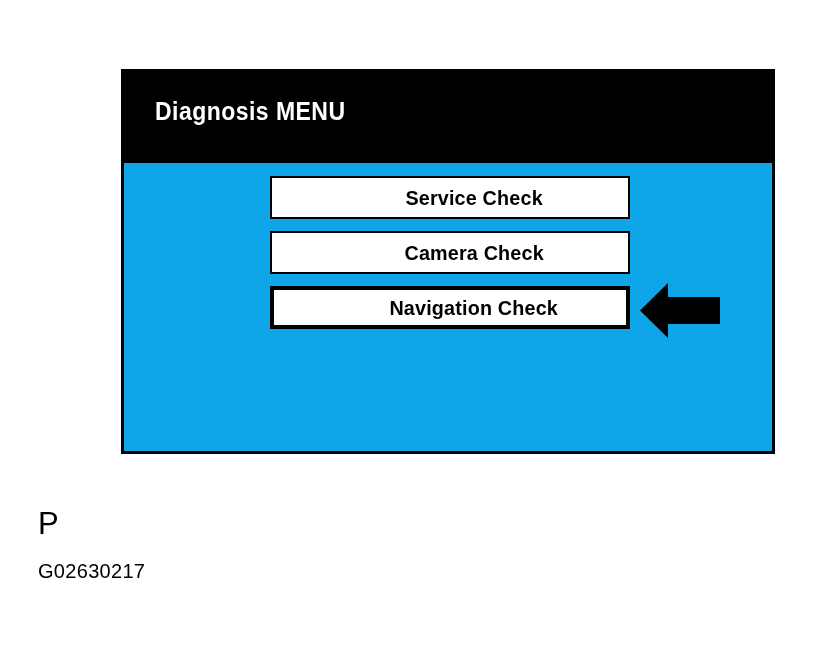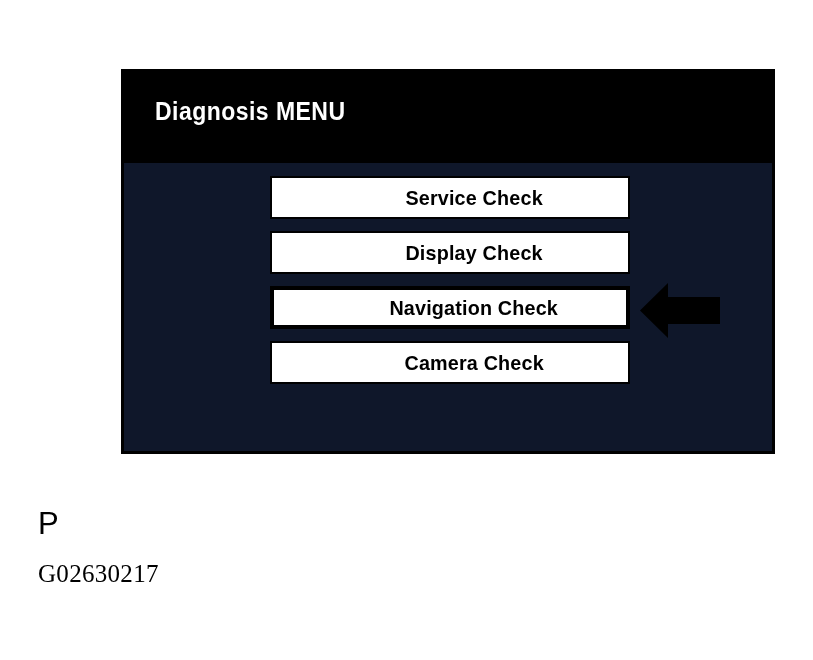--- a/index.html
+++ b/index.html
@@ -18,21 +18,21 @@
 
   
   #device-screen {
     position: absolute;
     left: 121px;
     top: 69px;
     width: 654px;
     height: 385px;
     box-sizing: border-box;
     border: 3px solid #000000;
-    background: #0f172a;
+    background: #0ea5e9;
   }
 
   
   #screen-header {
     position: absolute;
     left: 0;
     top: 0;
     width: 100%;
     height: 91px;
     background: #000000;
@@ -103,22 +103,22 @@
     font-family: "Liberation Sans", sans-serif;
     font-size: 31px;
     font-weight: normal;
     color: #000000;
     line-height: 1;
   }
   #caption-code {
     position: absolute;
     left: 38px;
     top: 561px;
-    font-family: Liberation Serif, serif;
-    font-size: 25px;
+    font-family: Liberation Sans, sans-serif;
+    font-size: 20px;
     font-weight: normal;
     color: #000000;
     line-height: 1;
     letter-spacing: 0.3px;
   }
 </style>
 </head>
 <body>
 
 <div id="device-screen">
@@ -126,30 +126,27 @@
   <div id="screen-header">
     <div id="screen-title">Diagnosis MENU</div>
   </div>
 
   <div id="menu-list">
 
     <div class="menu-button">
       <span class="menu-button-label">Service Check</span>
     </div>
 
+
     <div class="menu-button">
-      <span class="menu-button-label">Display Check</span>
+      <span class="menu-button-label">Camera Check</span>
     </div>
 
     <div class="menu-button selected">
       <span class="menu-button-label">Navigation Check</span>
-    </div>
-
-    <div class="menu-button">
-      <span class="menu-button-label">Camera Check</span>
     </div>
 
 
   </div>
 </div>
 
 <div id="pointer-arrow">
   <svg width="80" height="55" viewBox="0 0 80 55" xmlns="http://www.w3.org/2000/svg">
     <polygon points="0,27.5 28,0 28,14 80,14 80,41 28,41 28,55" fill="#000000"></polygon>
   </svg>

